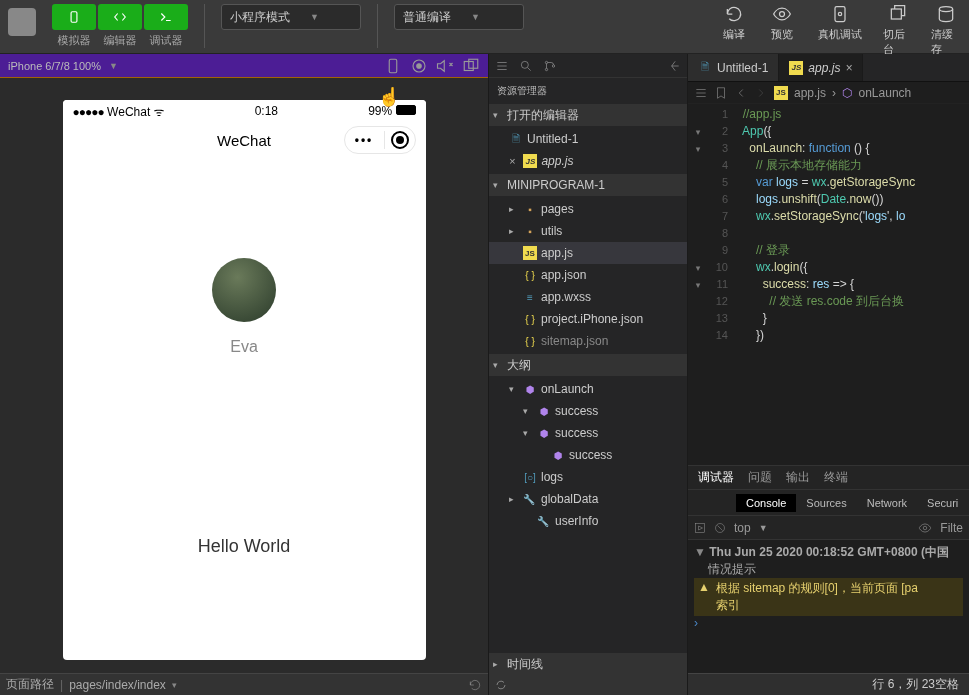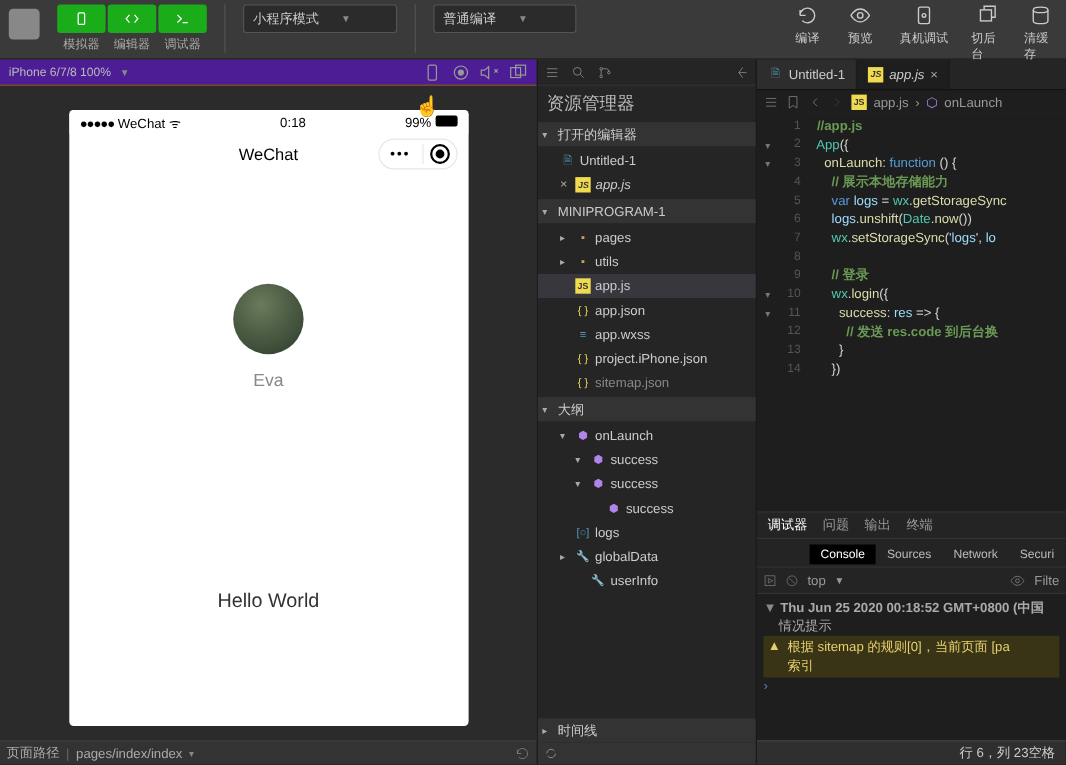--- a/index.html
+++ b/index.html
@@ -43,21 +43,21 @@
 .avatar-img { width:64px; height:64px; border-radius:50%; background:radial-gradient(circle at 40% 30%,#6a7a5a,#2a3a2a); }
 .nickname { margin-top:16px; color:#888; font-size:16px; }
 .hello { margin-top:180px; font-size:18px; color:#333; }
 .pathbar { height:22px; background:#333; display:flex; align-items:center; padding:0 6px; gap:6px; font-size:11px; color:#aaa; border-top:1px solid #444; }
 .cursor-hand { position:absolute; top:8px; left:378px; font-size:18px; color:#fff; pointer-events:none; }
 
 
 .explorer { width:200px; background:#252526; border-left:1px solid #1a1a1a; border-right:1px solid #1a1a1a; display:flex; flex-direction:column; }
 .exp-hdr { height:24px; display:flex; align-items:center; padding:0 6px; gap:10px; border-bottom:1px solid #333; }
 .exp-hdr svg { width:14px; height:14px; stroke:#aaa; fill:none; }
-.exp-title { padding:6px 8px; font-size:16px; color:#bbb; }
+.exp-title { padding:6px 8px; font-size:10px; color:#bbb; }
 .section-hdr { height:22px; background:#333; display:flex; align-items:center; padding:0 4px; gap:4px; font-size:11px; color:#ccc; }
 .tree { padding:2px 0; }
 .tree-item { height:22px; display:flex; align-items:center; gap:4px; padding-left:8px; font-size:12px; color:#ccc; }
 .tree-item.active { background:#37373d; }
 .tree-item.dim { color:#888; }
 .ind1 { padding-left:20px; } .ind2 { padding-left:34px; } .ind3 { padding-left:48px; }
 .ficn { width:14px; height:14px; display:inline-flex; align-items:center; justify-content:center; font-size:10px; }
 .fi-folder { color:#d4a35a; } .fi-js { background:#f0db4f; color:#333; font-weight:bold; font-size:8px; width:14px; text-align:center; }
 .fi-json { color:#f0db4f; } .fi-wxss { color:#519aba; } .fi-file { color:#519aba; }
 .fi-cube { color:#b084eb; }
@@ -73,21 +73,21 @@
 .tab .x { color:#aaa; font-size:12px; }
 .breadcrumb { height:22px; display:flex; align-items:center; gap:6px; padding:0 6px; font-size:11px; color:#999; border-bottom:1px solid #222; }
 .breadcrumb svg { width:14px; height:14px; stroke:#999; fill:none; }
 .code { flex:1; display:flex; font-family:Consolas,monospace; font-size:12px; overflow:hidden; }
 .gutter-fold { width:20px; background:#1e1e1e; padding-top:2px; }
 .fold { height:17px; display:flex; align-items:center; justify-content:center; color:#777; font-size:9px; }
 .gutter-num { width:28px; background:#1e1e1e; text-align:right; padding-right:8px; padding-top:2px; }
 .ln { height:17px; color:#555; font-size:11px; line-height:17px; }
 .code-body { flex:1; padding-top:2px; }
 .cl { height:17px; line-height:17px; white-space:pre; color:#d4d4d4; }
-.c-cmt { color:#6a9955;font-weight:bold; } .c-kw { color:#569cd6; } .c-fn { color:#dcdcaa; } .c-prop { color:#9cdcfe; } .c-type { color:#4ec9b0; }
+.c-cmt { color:#6a9955; } .c-kw { color:#569cd6; } .c-fn { color:#dcdcaa; } .c-prop { color:#9cdcfe; } .c-type { color:#4ec9b0; }
 
 
 .dbg { height:230px; background:#242424; border-top:1px solid #333; display:flex; flex-direction:column; }
 .dbg-tabs { height:24px; display:flex; align-items:center; gap:14px; padding:0 10px; border-bottom:1px solid #333; font-size:11px; }
 .dbg-tab { color:#999; }
 .dbg-tab.active { color:#fff; }
 .dbg-sub { height:26px; display:flex; align-items:center; gap:4px; padding:0 6px; border-bottom:1px solid #333; }
 .dbg-sub-item { padding:3px 10px; font-size:11px; color:#bbb; }
 .dbg-sub-item.active { background:#000; color:#fff;margin-left:38px; }
 .dbg-filter { height:24px; display:flex; align-items:center; gap:8px; padding:0 6px; border-bottom:1px solid #333; font-size:11px; color:#999; }

